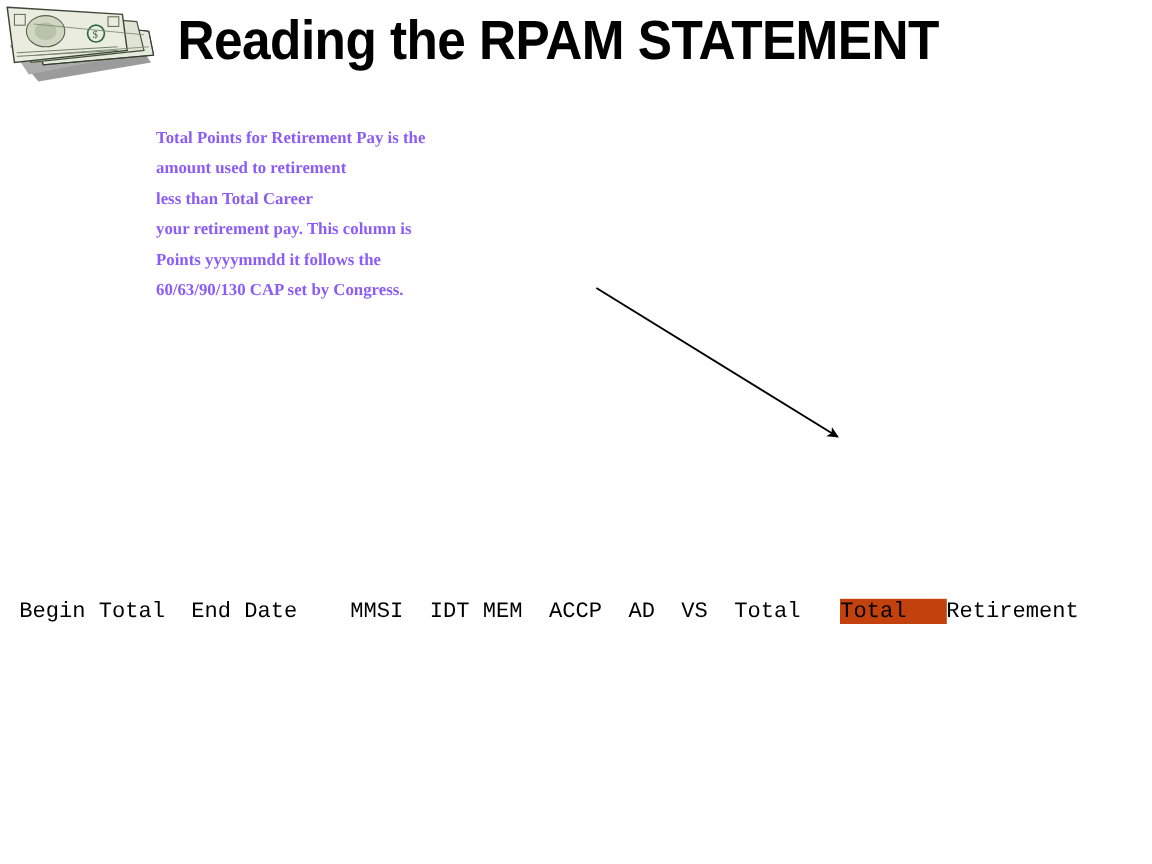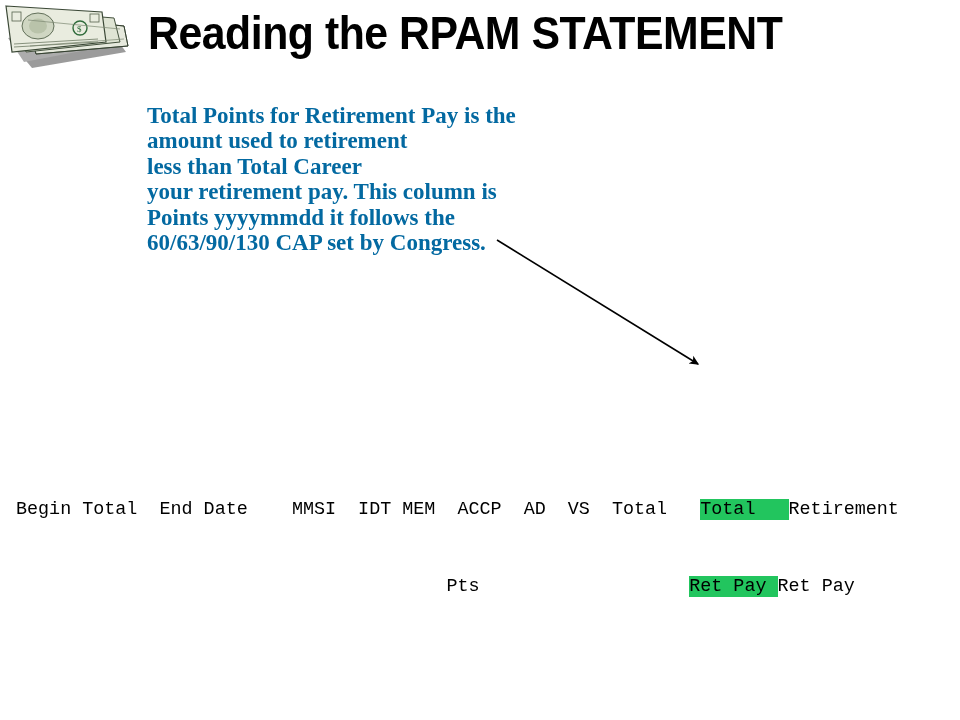--- a/index.html
+++ b/index.html
@@ -40,28 +40,28 @@
     letter-spacing: -0.5px;
     color: #000000;
     transform: scaleX(0.93);
     transform-origin: left top;
     white-space: nowrap;
   }
 
   
   #body-text {
     position: absolute;
-    left: 147px;
+    left: 130px;
     top: 103px;
     width: 430px;
     font-family: "Liberation Serif", serif;
     font-weight: bold;
-    font-size: 23px;
+    font-size: 14px;
     line-height: 25.4px;
-    color: #0369a1;
+    color: #8b5cf6;
   }
   #body-text .ln { display: block; white-space: pre; }
 
   
   #callout-arrow {
     position: absolute;
     left: 480px;
     top: 225px;
     width: 250px;
     height: 160px;
@@ -74,21 +74,21 @@
     top: 369px;
     font-family: "Liberation Mono", "DejaVu Sans Mono", monospace;
     font-size: 18.4px;
     line-height: 25.6px;
     color: #000000;
     white-space: pre;
     letter-spacing: 0px;
   }
   #rpam-table .trow { display: block; white-space: pre; position: relative; }
   #rpam-table .hl {
-    background: #22c55e;
+    background: #c2410c;
     margin-top: 12px;
   }
 
   
   .thead .trow { }
 </style>
 </head>
 <body>
 
 <div id="slide">
@@ -137,21 +137,20 @@
         <path d="M0,0.4 L6,3.2 L0,6 L1.5,3.2 Z" fill="#000000"></path>
       </marker>
     </defs>
     <line x1="17" y1="15" x2="218" y2="139" stroke="#000000" stroke-width="1.6" marker-end="url(#arrowhead)"></line>
   </svg>
 
   <div id="rpam-table">
 
     <div class="thead">
       <span class="trow"><span>Begin Total  End Date    MMSI  IDT MEM  ACCP  AD  VS  Total   </span><span class="hl">Total   </span><span>Retirement</span></span>
-      <span class="trow"><span>                                       Pts                   </span><span class="hl">Ret Pay </span><span>Ret Pay</span></span>
     </div>
 
     
 
     
 
   </div>
 
 </div>
 

